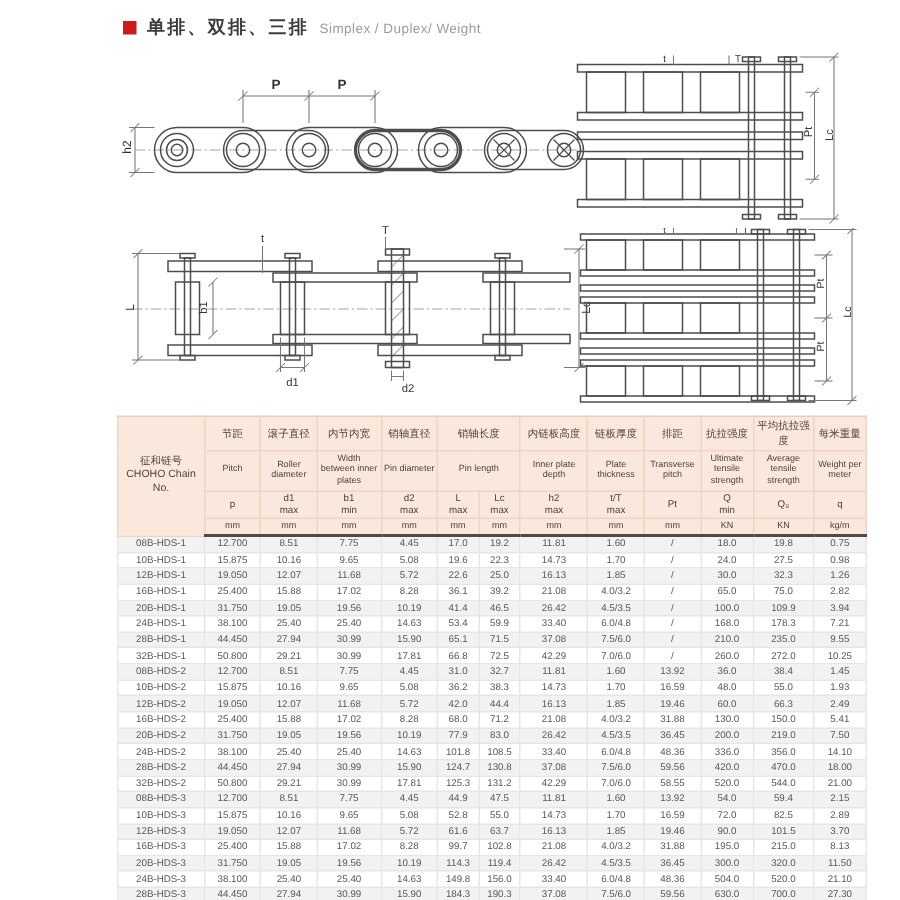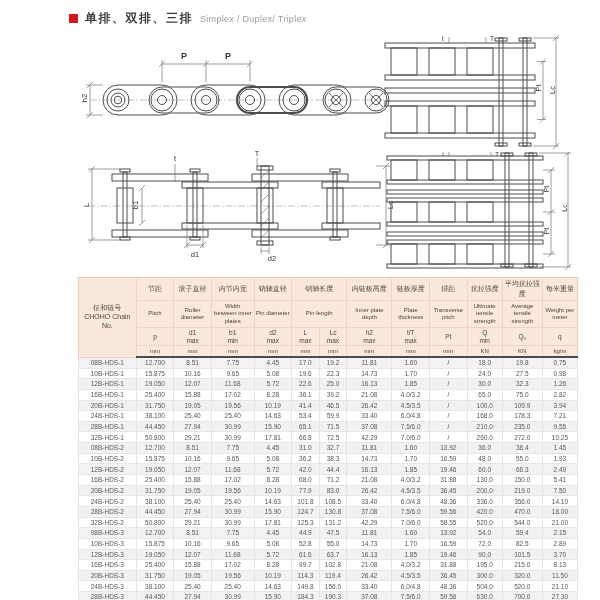--- a/index.html
+++ b/index.html
@@ -1,21 +1,21 @@
 <!DOCTYPE html>
 <html><head>
 <meta charset="utf-8">
 <style>
   html,body { margin:0; padding:0; }
   body {
     width:600px; height:600px; background:#ffffff;
     font-family:"Liberation Sans", "DejaVu Sans", sans-serif;
     position:relative; overflow:hidden; color:#444;
   }
-  .title-row { position:absolute; left:69px; top:10px; display:flex; align-items:center; }
+  .title-row { position:absolute; left:82px; top:10px; display:flex; align-items:center; }
   .red-square { width:9px; height:9px; background:#ce1a1a; margin-right:7px; }
   .title-zh { font-size:12px; font-weight:bold; color:#3b3b3b; letter-spacing:1.5px; }
   .title-en { font-size:9px; color:#9b9b9b; margin-left:7px; letter-spacing:0.3px; }
 
   svg text { font-family:"Liberation Sans", sans-serif; fill:#333; }
   .diag { position:absolute; }
   #diag-side   { left:80px;  top:42px;  }
   #diag-top    { left:80px;  top:148px; }
   #diag-duplex { left:383px; top:35px;  }
   #diag-triplex{ left:385px; top:152px; }
@@ -48,21 +48,21 @@
   .spec-table tbody tr:nth-child(odd) { background:#f2f2f2; }
   .spec-table tbody tr:nth-child(even) { background:#ffffff; }
   .spec-table tbody tr:last-child td { border-bottom:2.5px solid #4b4b4b; }
 </style>
 </head>
 <body>
 
 <div class="title-row">
   <span class="red-square"></span>
   <span class="title-zh">单排、双排、三排</span>
-  <span class="title-en">Simplex / Duplex/ Triplex</span>
+  <span class="title-en">Simplex / Duplex/ Weight</span>
 </div>
 
 <svg id="diag-side" class="diag" width="315" height="96" viewBox="0 0 315 96">
   <line x1="10" y1="58" x2="310" y2="58" stroke="#999" stroke-width="0.6" stroke-dasharray="7 2 1.5 2"></line>
   <g stroke="#4d4d4d" fill="none" stroke-width="1">
     <rect x="23" y="43" width="74" height="30" rx="15"></rect>
     <rect x="111" y="43" width="74" height="30" rx="15"></rect>
     <rect x="199" y="43" width="72" height="30" rx="15"></rect>
     <rect x="69" y="45" width="70" height="26" rx="13"></rect>
     <rect x="157" y="45" width="70" height="26" rx="13" stroke-width="2.2"></rect>

